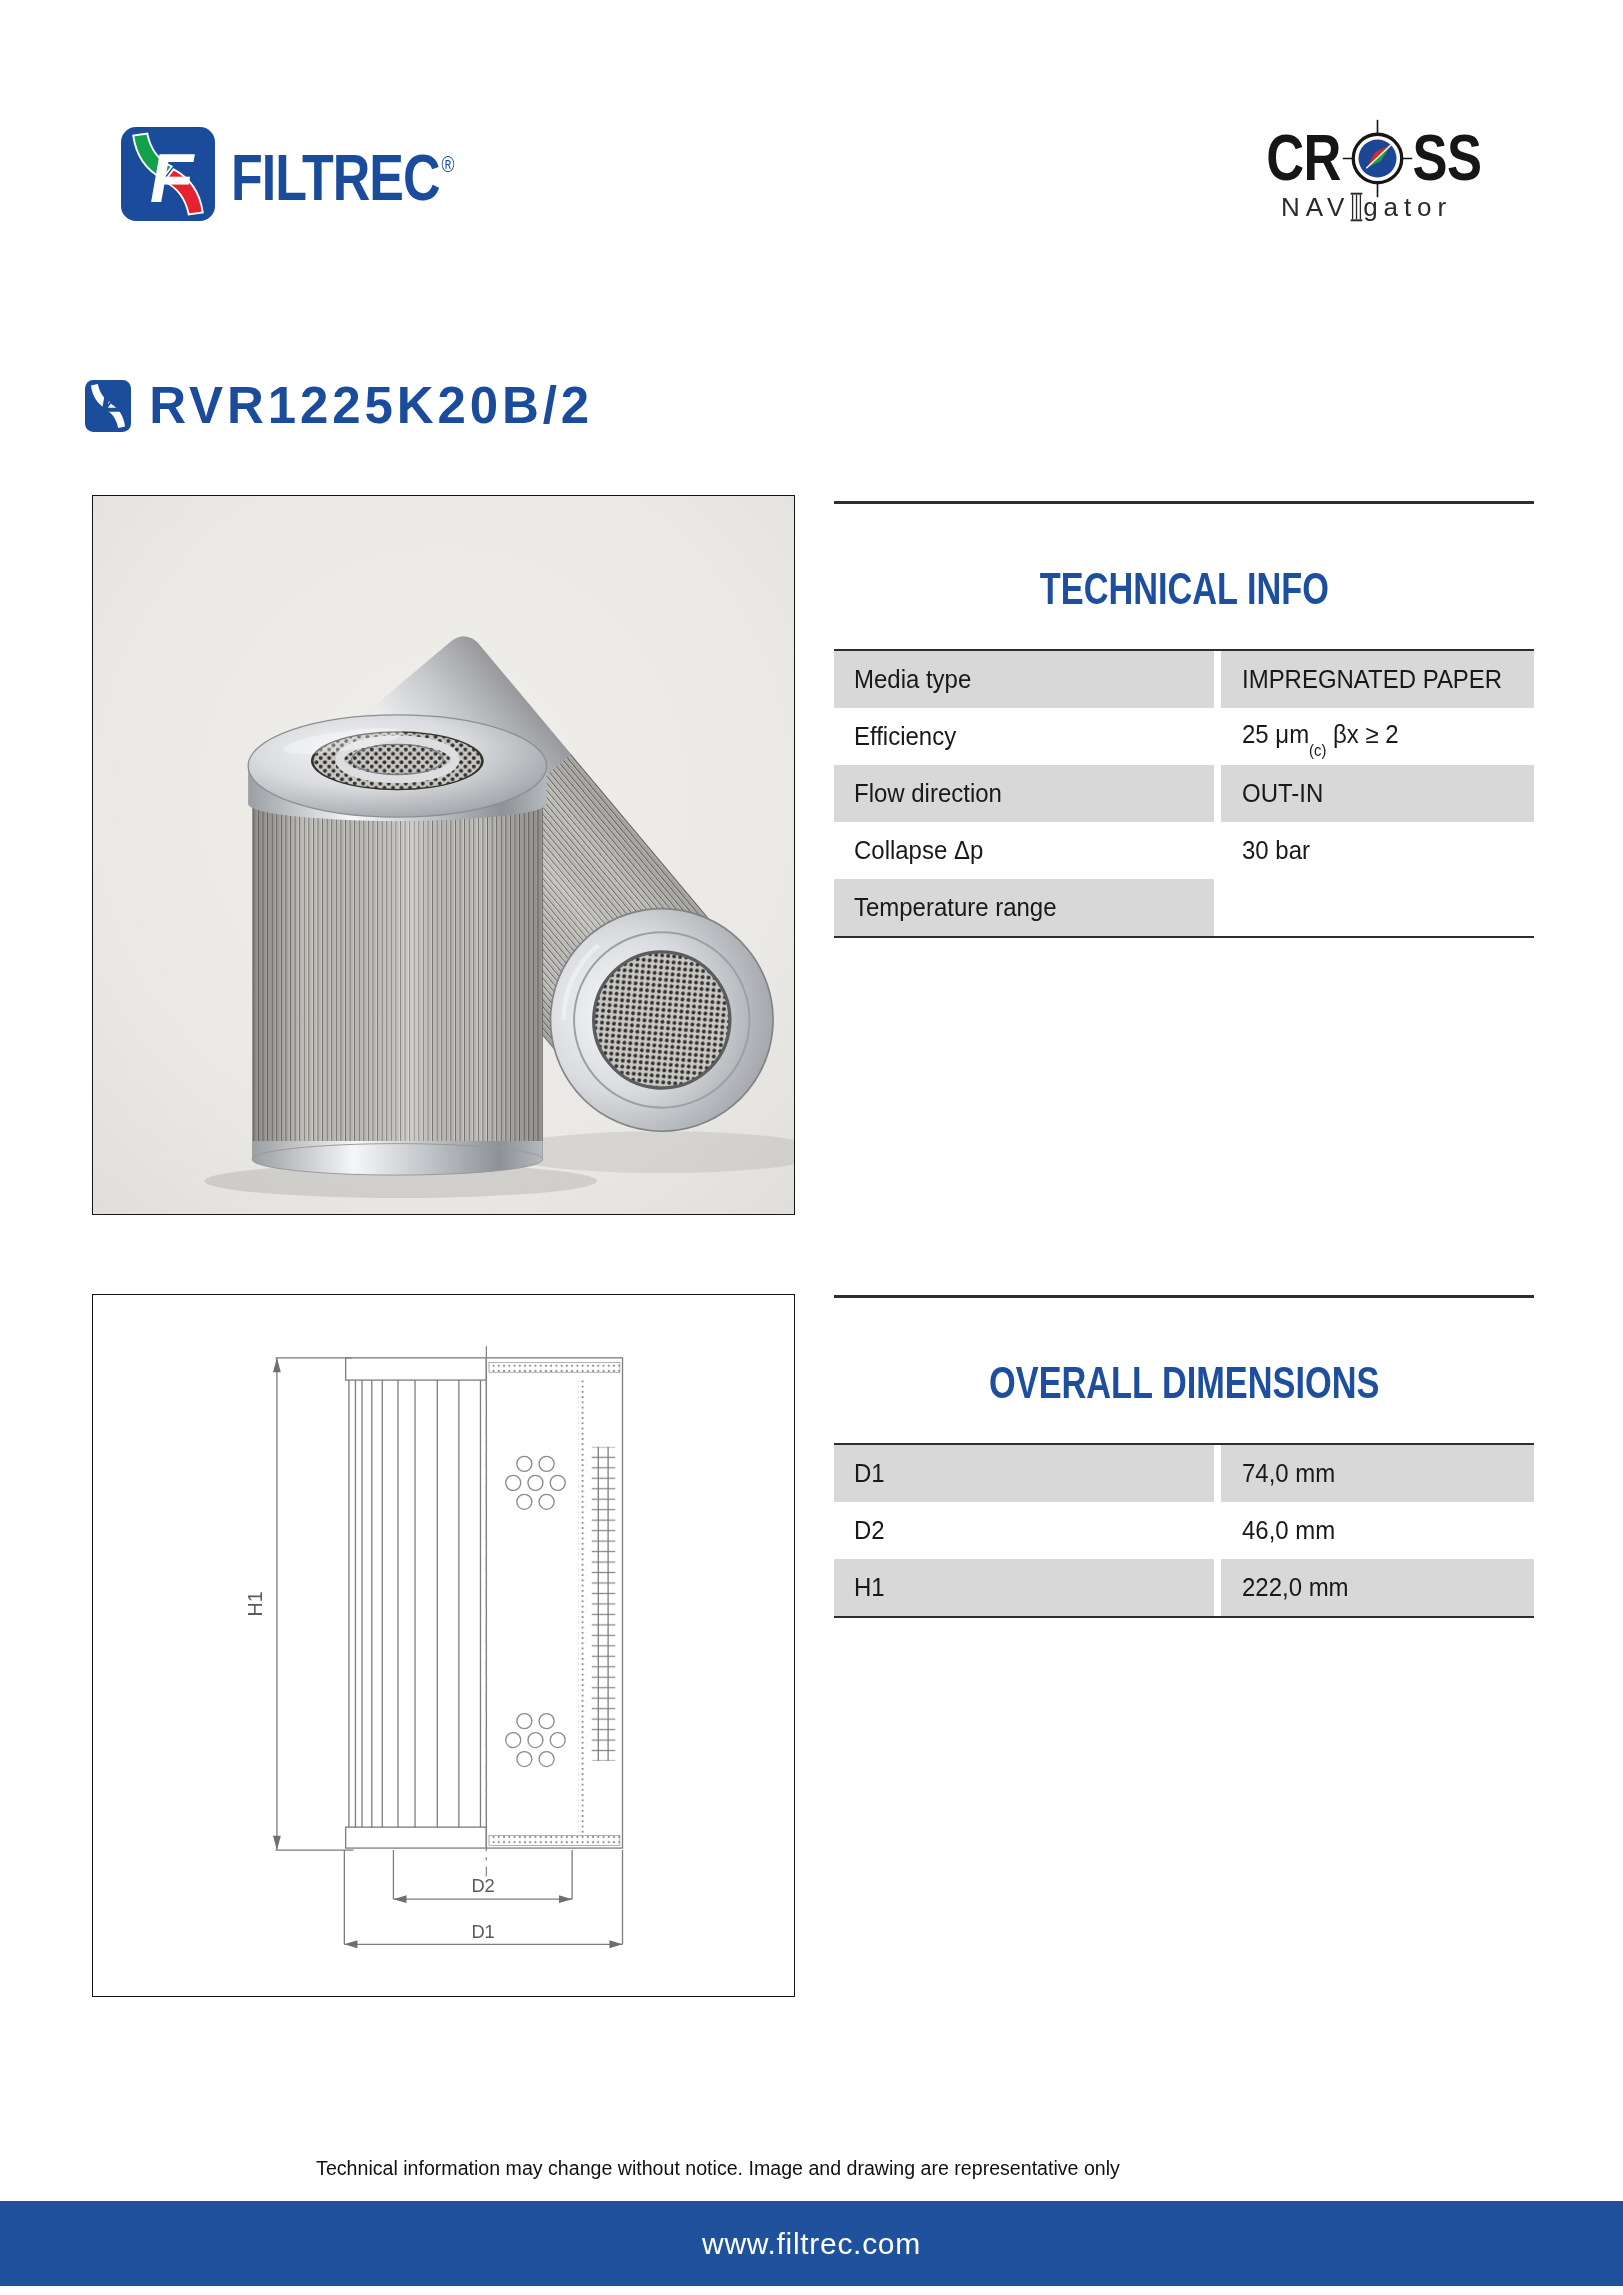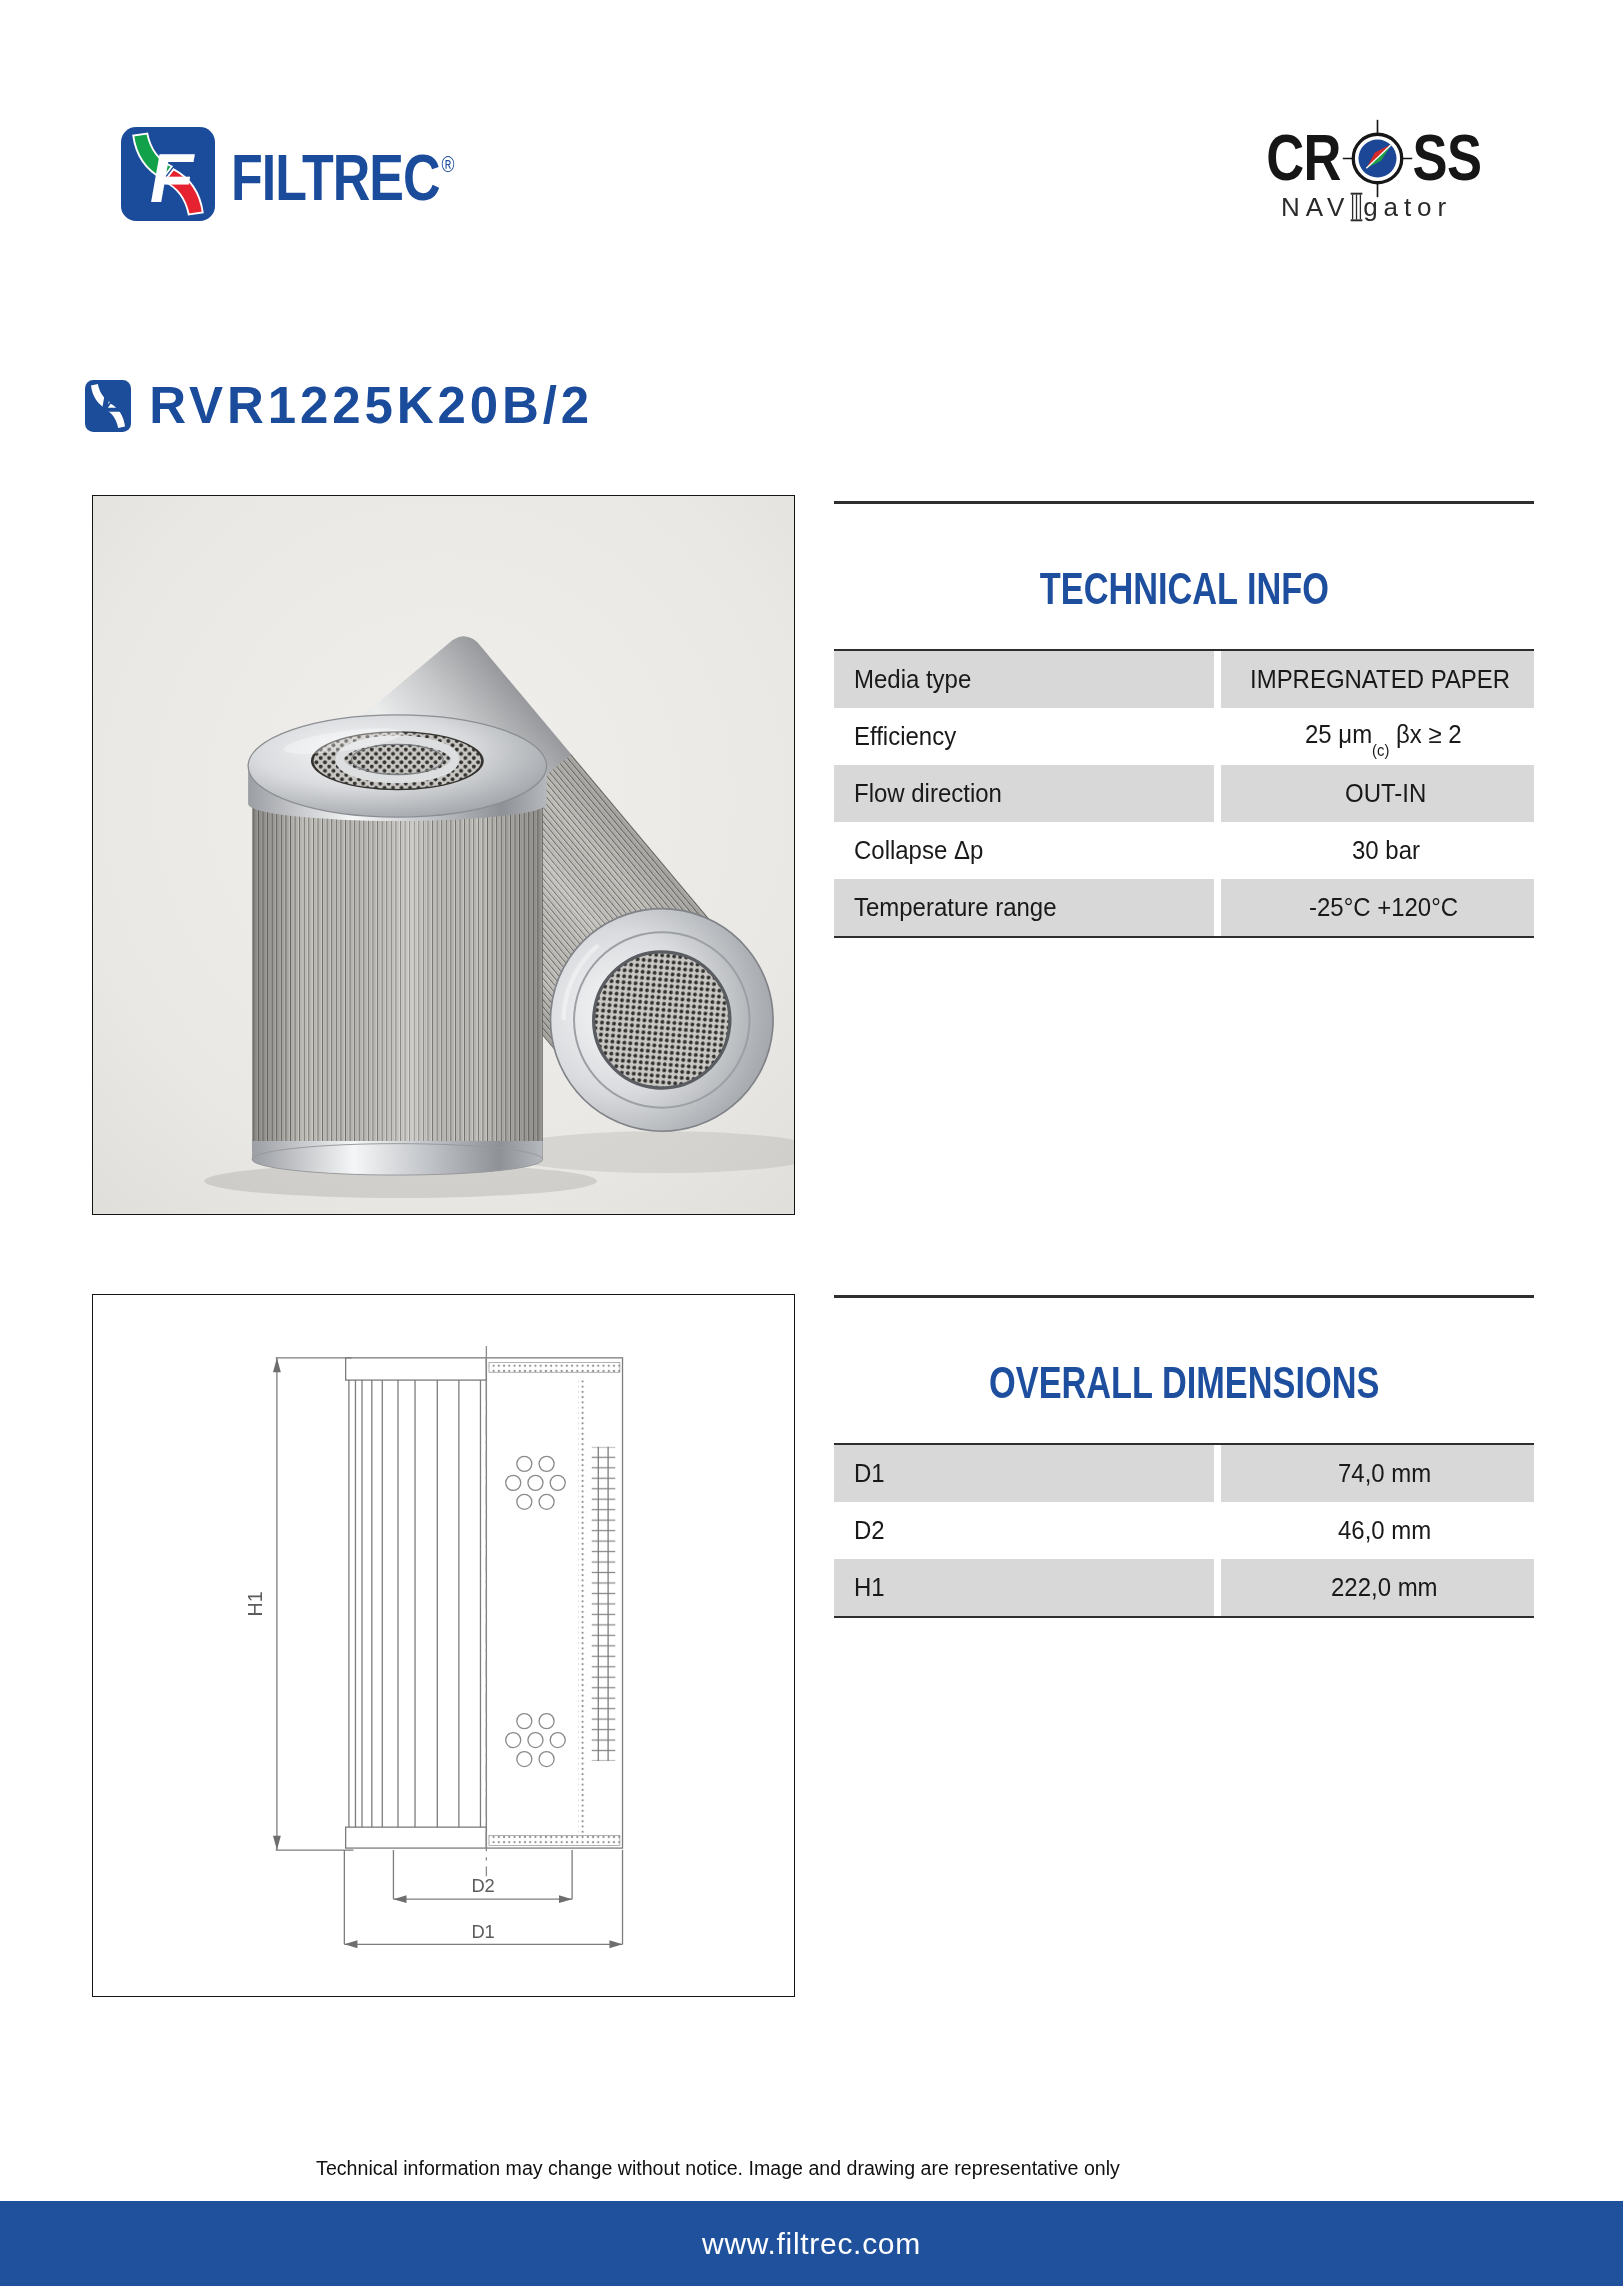--- a/index.html
+++ b/index.html
@@ -41,21 +41,21 @@
   .title-dims { top:1359px; }
 
   
   .dtable { position:absolute; left:834px; width:700px;
             border-top:2.6px solid #2e2e2e; border-bottom:2.6px solid #2e2e2e; background:#fff; }
   .t-tech { top:649px; }
   .t-dims { top:1443px; }
   .drow { display:flex; height:57px; }
   .drow .lcell { width:380px; display:flex; align-items:center; padding-left:19.6px; }
   .drow .gap   { width:7.2px; background:#ffffff; }
-  .drow .vcell { flex:1; display:flex; align-items:center; padding-left:21px;justify-content:center; }
+  .drow .vcell { flex:1; display:flex; align-items:center; padding-left:21px; }
   .drow.gray .lcell, .drow.gray .vcell { background:#d8d8d8; }
   .drow .ct { font-size:25.5px; color:#191919; display:inline-block; transform:scaleX(.94);
               transform-origin:left center; white-space:nowrap; }
   .drow sub { font-size:15.7px; position:relative; bottom:-6.5px; }
 
   
   .disclaimer { position:absolute; left:0; top:2157px; width:1436px; text-align:center;
                 font-size:19.6px; color:#101010; }
   .footer-bar { position:absolute; left:0; top:2201px; width:1623px; height:85px; background:#1f519d;
                 display:flex; align-items:center; justify-content:center; }
@@ -231,23 +231,20 @@
       <div class="gap"></div>
       <div class="vcell">
           <span class="ct">30 bar</span>
         </div>
     </div>
     <div class="drow gray">
       <div class="lcell">
           <span class="ct">Temperature range</span>
         </div>
       <div class="gap"></div>
-      <div class="vcell">
-          <span class="ct">-25°C +120°C</span>
-        </div>
     </div>
   </div>
 
   <div class="drawing-panel">
     <svg viewBox="0 0 1071 1071">
       <defs>
         <pattern id="dots" width="8" height="8" patternUnits="userSpaceOnUse">
           <circle cx="4" cy="4" r="1.7" fill="#8f8f8f"></circle>
         </pattern>
         <pattern id="ladder" width="36" height="16" patternUnits="userSpaceOnUse">

